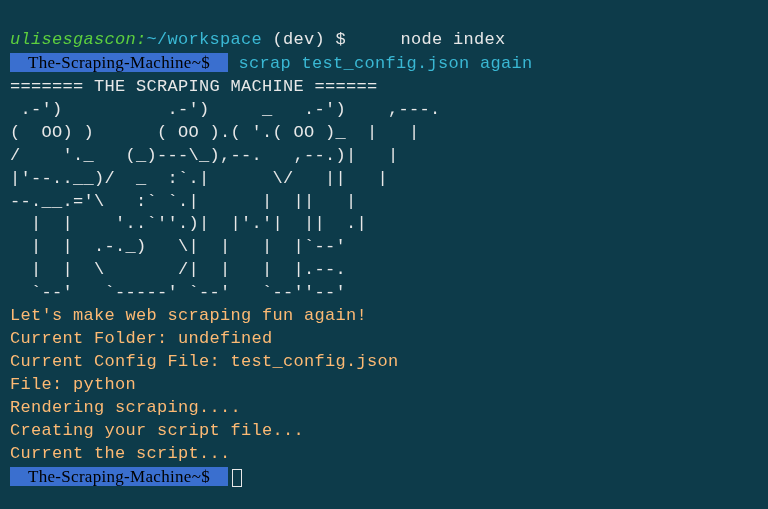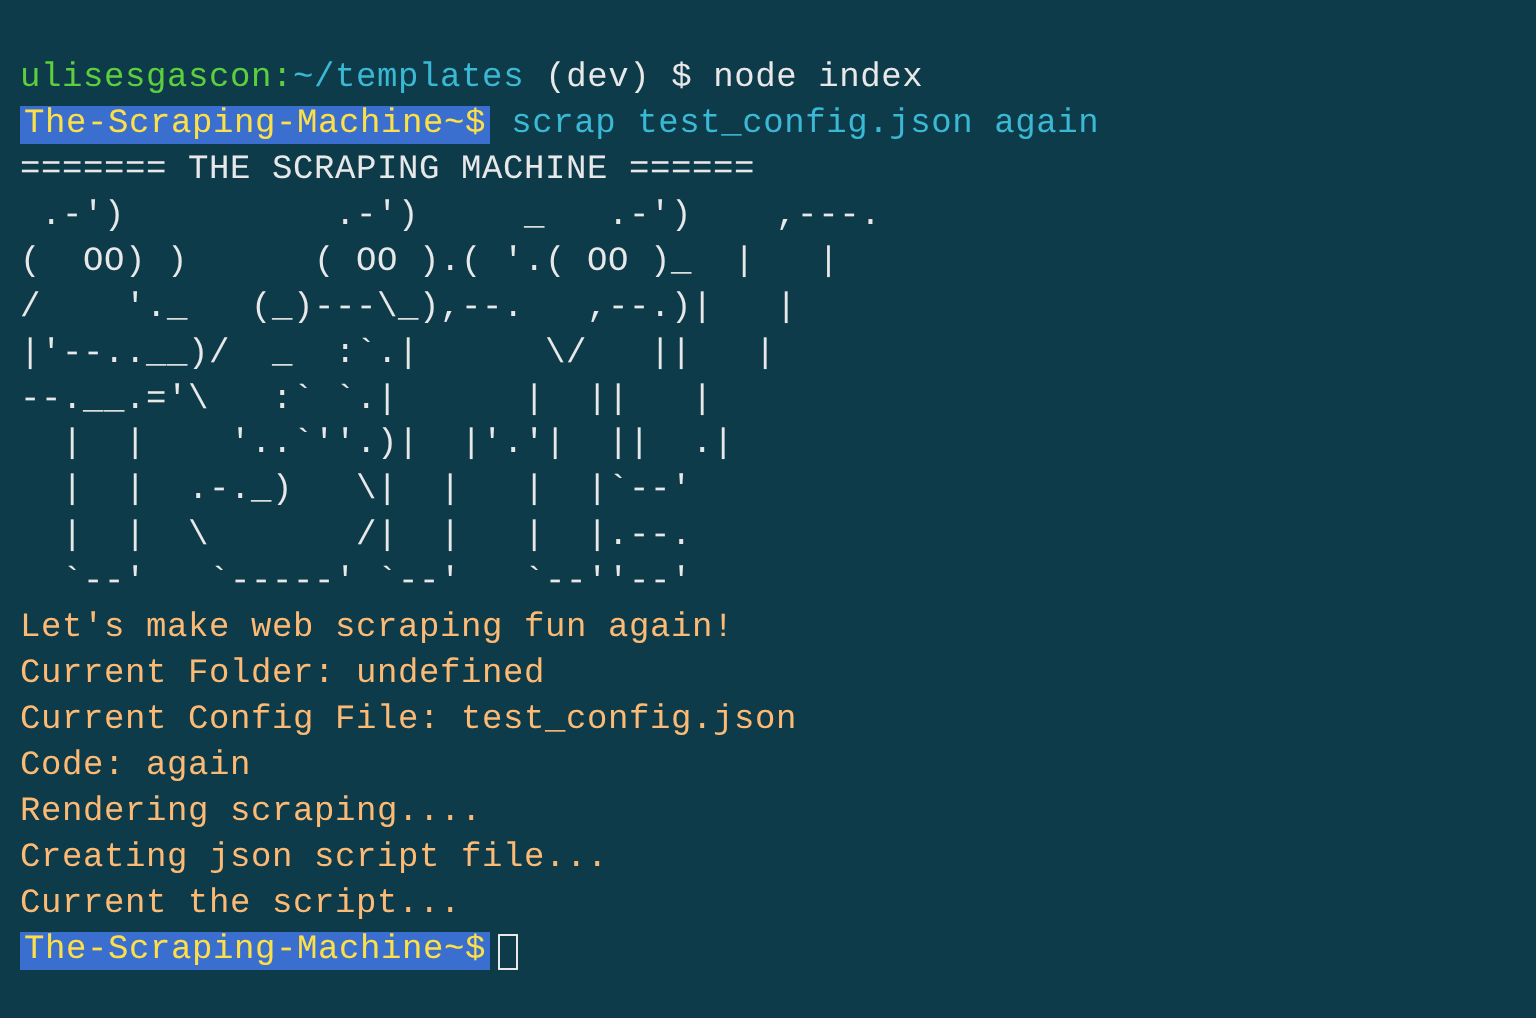--- a/index.html
+++ b/index.html
@@ -17,37 +17,40 @@
       color: #e8e8e8;
       padding: 6px 10px;
       overflow: hidden;
       letter-spacing: 0.3px;
     }
     .terminal {
       white-space: pre;
     }
     .user {
       color: #5dcf3e;
+      font-style: italic;
     }
     .path {
       color: #3ab8d4;
     }
     .branch {
       color: #e8e8e8;
     }
     .dollar {
       color: #e8e8e8;
     }
     .cmd {
       color: #e8e8e8;
+      margin-left: 44px;
     }
     .prompt2 {
       background-color: #3a6fcf;
-      color: #fde047;
-      padding: 0 2px;
+      color: #000000;
+      padding: 0 18px;
+      font-family: Liberation Serif, serif;
     }
     .cmd2 {
       color: #3ab8d4;
     }
     .ascii {
       color: #e8e8e8;
     }
     .output {
       color: #fdba74;
     }
@@ -57,33 +60,33 @@
       height: 18px;
       border: 1px solid #e8e8e8;
       vertical-align: text-bottom;
       margin-left: 4px;
     }
   </style>
 </head>
 <body>
 
 <div class="terminal">
-<span><span class="user">ulisesgascon</span><span class="user">:</span><span class="path">~/templates</span><span class="branch"> (dev) </span><span class="dollar">$ </span><span class="cmd">node index</span></span>
+<span><span class="user">ulisesgascon</span><span class="user">:</span><span class="path">~/workspace</span><span class="branch"> (dev) </span><span class="dollar">$ </span><span class="cmd">node index</span></span>
 <span><span class="prompt2">The-Scraping-Machine~$</span><span> </span><span class="cmd2">scrap test_config.json again</span></span>
 <span class="ascii">======= THE SCRAPING MACHINE ======</span>
 <span class="ascii"> .-')          .-')     _   .-')    ,---. </span>
 <span class="ascii">(  OO) )      ( OO ).( '.( OO )_  |   | </span>
 <span class="ascii">/    '._   (_)---\_),--.   ,--.)|   | </span>
 <span class="ascii">|'--..__)/  _  :`.|      \/   ||   | </span>
 <span class="ascii">--.__.='\   :` `.|      |  ||   | </span>
 <span class="ascii">  |  |    '..`''.)|  |'.'|  ||  .| </span>
 <span class="ascii">  |  |  .-._)   \|  |   |  |`--'  </span>
 <span class="ascii">  |  |  \       /|  |   |  |.--.  </span>
 <span class="ascii">  `--'   `-----' `--'   `--''--'  </span>
 <span class="output">Let's make web scraping fun again!</span>
 <span class="output">Current Folder: undefined</span>
 <span class="output">Current Config File: test_config.json</span>
-<span class="output">Code: again</span>
+<span class="output">File: python</span>
 <span class="output">Rendering scraping....</span>
-<span class="output">Creating json script file...</span>
+<span class="output">Creating your script file...</span>
 <span class="output">Current the script...</span>
 <span><span class="prompt2">The-Scraping-Machine~$</span><span class="cursor"></span></span>
 </div>
 
 </body></html>

